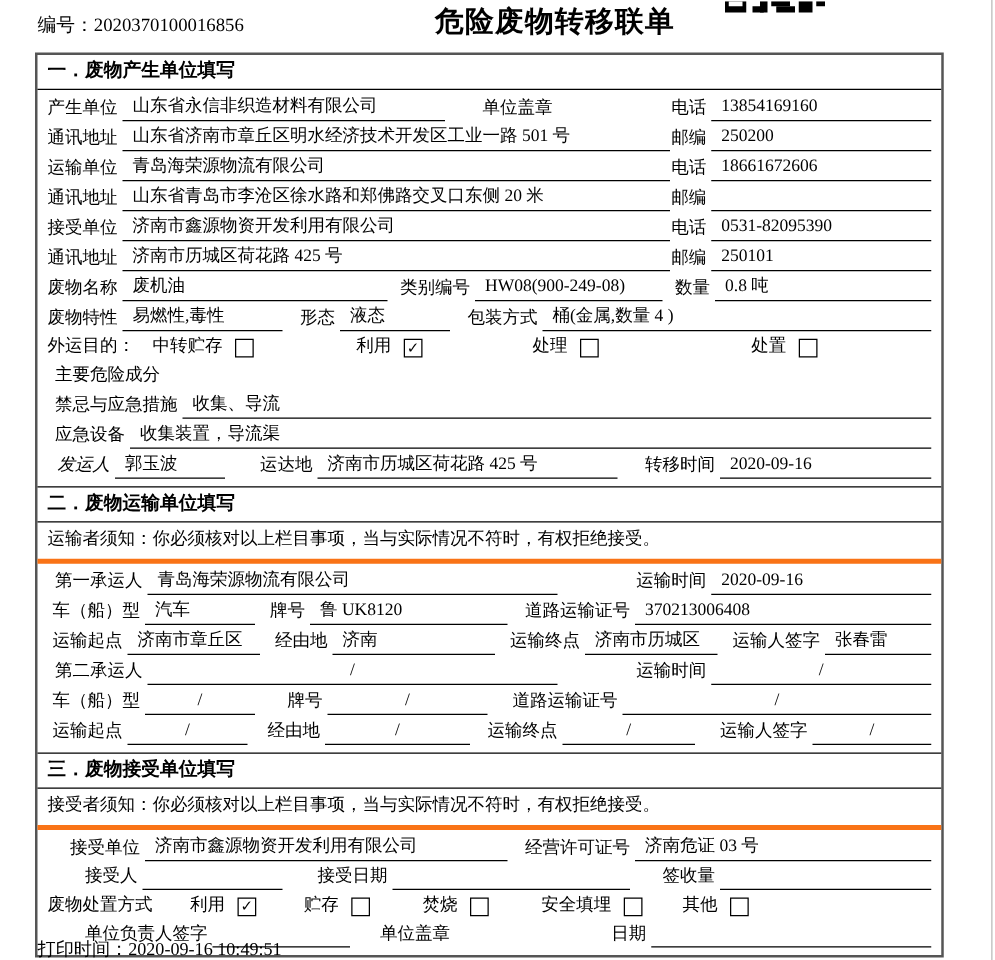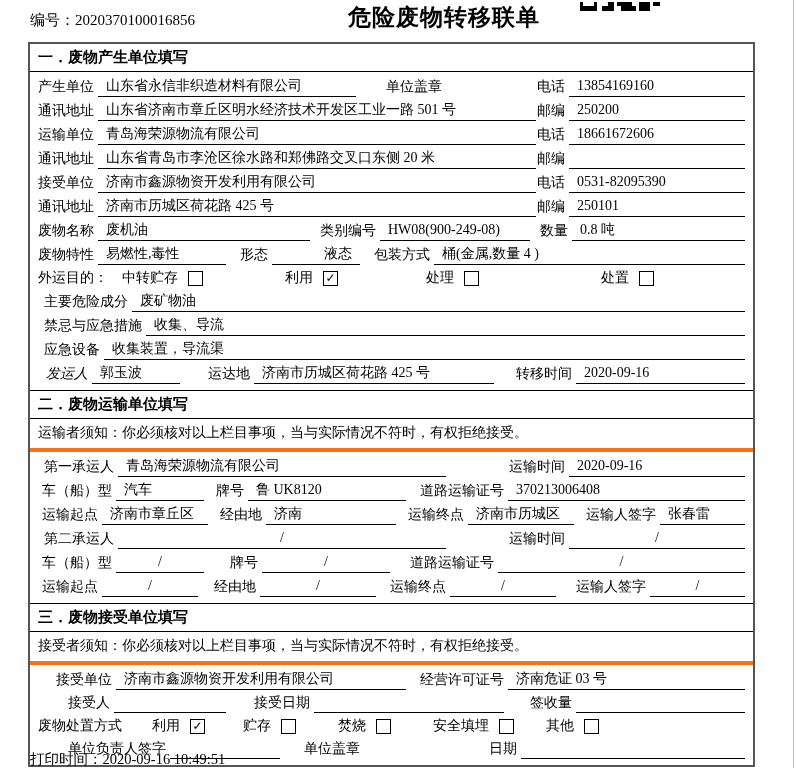--- a/index.html
+++ b/index.html
@@ -117,38 +117,37 @@
           <span class="val" style="width: 212px;">废机油</span>
           <span class="lbl" style="margin-left: 10px;">类别编号</span>
           <span class="val" style="width: 150px;">HW08(900-249-08)</span>
           <span class="lbl" style="margin-left: 10px;">数量</span>
           <span class="val flex">0.8 吨</span>
         </div>
         <div class="row">
           <span class="lbl">废物特性</span>
           <span class="val" style="width: 128px;">易燃性,毒性</span>
           <span class="lbl" style="margin-left: 14px;">形态</span>
-          <span class="val" style="width: 88px; text-align: right;">液态</span>
+          <span class="val" style="width: 88px;">液态</span>
           <span class="lbl" style="margin-left: 14px;">包装方式</span>
           <span class="val flex">桶(金属,数量  4 )</span>
         </div>
         <div class="row">
           <span class="lbl">外运目的：</span>
           <span class="lbl" style="margin-left: 10px;">中转贮存</span>
           <span class="cb-box"></span>
           <span class="lbl" style="margin-left: 82px;">利用</span>
           <span class="cb-box">✓</span>
           <span class="lbl" style="margin-left: 88px;">处理</span>
           <span class="cb-box"></span>
           <span class="lbl" style="margin-left: 122px;">处置</span>
           <span class="cb-box"></span>
         </div>
         <div class="row">
           <span class="lbl" style="margin-left: 6px;">主要危险成分</span>
-          <span class="val flex">废矿物油</span>
         </div>
         <div class="row">
           <span class="lbl" style="margin-left: 6px;">禁忌与应急措施</span>
           <span class="val flex">收集、导流</span>
         </div>
         <div class="row">
           <span class="lbl" style="margin-left: 6px;">应急设备</span>
           <span class="val flex">收集装置，导流渠</span>
         </div>
         <div class="row">

